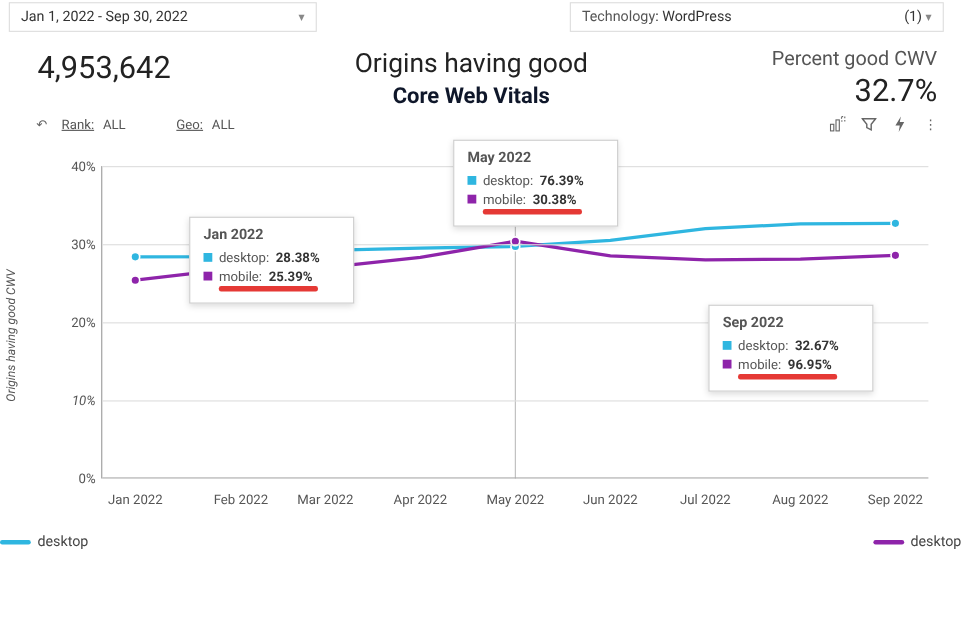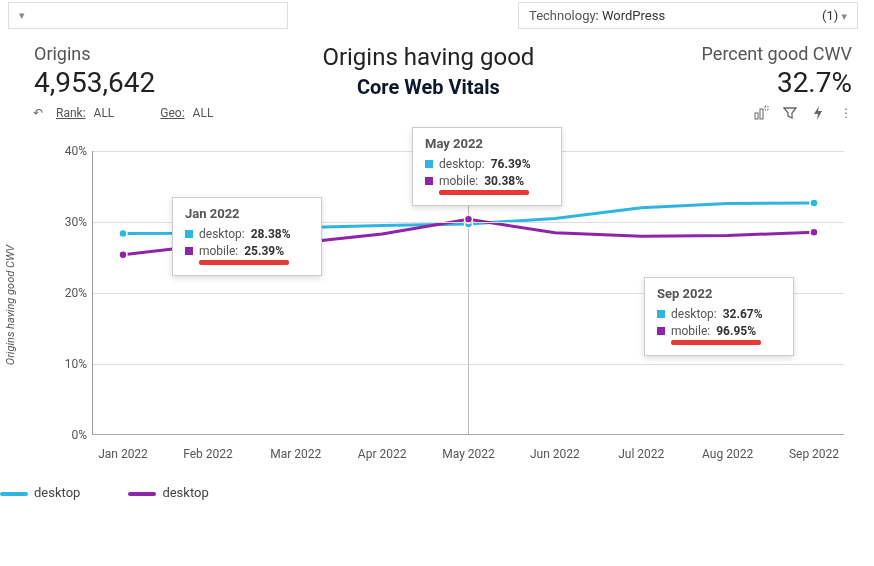--- a/index.html
+++ b/index.html
@@ -21,51 +21,51 @@
   .toolbar .spacer { flex: 1; }
   .toolbar .ico { width: 20px; height: 20px; display: inline-flex; align-items: center; justify-content: center; color: #666; cursor: pointer; }
   .chart-wrap { position: relative; margin: 8px 20px 0 20px; height: 348px; }
   .ylabel { position: absolute; left: -10px; top: 50%; transform: translate(-50%, -50%) rotate(-90deg); font-size: 11px; font-style: italic; color: #555; white-space: nowrap; }
   .plot { position: absolute; left: 72px; top: 20px; right: 10px; bottom: 44px; border-left: 1px solid #999; }
   .grid { position: absolute; left: 0; right: 0; border-top: 1px solid #ddd; }
   .ytick { position: absolute; left: -40px; font-size: 12px; color: #555; transform: translateY(-50%); width: 34px; text-align: right; }
   .xaxis { position: absolute; left: 0; right: 0; bottom: 0; border-top: 1px solid #aaa; }
   .xtick { position: absolute; bottom: -26px; font-size: 12px; color: #555; transform: translateX(-50%); white-space: nowrap; }
   svg.lines { position: absolute; left: 0; top: 0; width: 100%; height: 100%; overflow: visible; }
-  .legend { display: flex; justify-content: flex-start; gap: 48px; padding: 6px 0 0 0; font-size: 13px; color: #444; }
+  .legend { display: flex; justify-content: space-between; gap: 48px; padding: 6px 0 0 0; font-size: 13px; color: #444; }
   .legend .sw { display: inline-block; width: 28px; height: 4px; vertical-align: middle; margin-right: 6px; border-radius: 2px; }
   .tooltip { position: absolute; background: #fff; border: 1px solid #ccc; box-shadow: 0 2px 6px rgba(0,0,0,0.15); padding: 8px 12px 10px 12px; font-size: 12px; min-width: 150px; }
   .tooltip .tt-title { font-weight: 700; color: #555; margin-bottom: 6px; font-size: 13px; }
   .tooltip .row { display: flex; align-items: center; gap: 6px; margin-top: 3px; color: #555; }
   .tooltip .dot { width: 8px; height: 8px; display: inline-block; }
   .tooltip .bold { font-weight: 700; color: #333; }
   .tooltip .redline { height: 5px; background: #e53935; margin-top: 2px; margin-left: 14px; border-radius: 2px; }
 </style>
 </head>
 <body>
 
 <div class="topbar">
   <div class="dd">
+    <span>Jan 1, 2022 - Sep 30, 2022</span>
     <span class="arrow">▾</span>
   </div>
   <div class="dd" style="min-width:340px;">
     <span>
       <span class="lbl">Technology</span>:
       <span class="val">WordPress</span>
     </span>
     <span>
       <span>(1)</span>
       <span class="arrow">▾</span>
     </span>
   </div>
 </div>
 
 <div class="header">
   <div class="metric">
-    <div class="t">Origins</div>
     <div class="v">4,953,642</div>
   </div>
   <div class="title">
     <div class="l1">Origins having good</div>
     <div class="l2">Core Web Vitals</div>
   </div>
   <div class="metric right">
     <div class="t">Percent good CWV</div>
     <div class="v">32.7%</div>
   </div>
@@ -109,29 +109,29 @@
         <circle cx="375.5" cy="72.988" r="4" fill="#2fb6e0" stroke="#fff" stroke-width="1.5"></circle>
         <circle cx="721" cy="52.04299999999998" r="4" fill="#2fb6e0" stroke="#fff" stroke-width="1.5"></circle>
         <path d="M30 103.731 L116.375 93.72 L202.75 92.29999999999998 L289.125 83.07 L375.5 68.30200000000002 L461.875 81.65 L548.25 85.20000000000002 L634.625 84.49000000000001 L721 81.15299999999999 " fill="none" stroke="#8e24aa" stroke-width="3"></path>
         <circle cx="30" cy="103.731" r="4" fill="#8e24aa" stroke="#fff" stroke-width="1.5"></circle>
         <circle cx="375.5" cy="68.30200000000002" r="4" fill="#8e24aa" stroke="#fff" stroke-width="1.5"></circle>
         <circle cx="721" cy="81.15299999999999" r="4" fill="#8e24aa" stroke="#fff" stroke-width="1.5"></circle>
       </svg>
     <div class="xaxis"></div>
   <div class="ytick" style="top: 284px;">0%</div>
       <div class="grid" style="top: 213px;"></div>
-      <div class="ytick" style="top: 213px;">10%</div>
+      <div class="ytick" style="top: 213px; font-style: italic;">10%</div>
       <div class="grid" style="top: 142px;"></div>
       <div class="ytick" style="top: 142px;">20%</div>
       <div class="grid" style="top: 71px;"></div>
       <div class="ytick" style="top: 71px;">30%</div>
       <div class="grid" style="top: 0px;"></div>
       <div class="ytick" style="top: 0px;">40%</div>
       <div class="xtick" style="left: 30px;">Jan 2022</div>
-      <div class="xtick" style="left: 115px; margin-top: 20px;">Feb 2022</div>
+      <div class="xtick" style="left: 126px; margin-top: 20px;">Feb 2022</div>
       <div class="xtick" style="left: 202.75px;">Mar 2022</div>
       <div class="xtick" style="left: 289.125px;">Apr 2022</div>
       <div class="xtick" style="left: 375.5px;">May 2022</div>
       <div class="xtick" style="left: 461.875px;">Jun 2022</div>
       <div class="xtick" style="left: 548.25px;">Jul 2022</div>
       <div class="xtick" style="left: 634.625px;">Aug 2022</div>
       <div class="xtick" style="left: 721px;">Sep 2022</div>
     </div>
 
   <div class="tooltip" style="left:152px; top:66px;">

